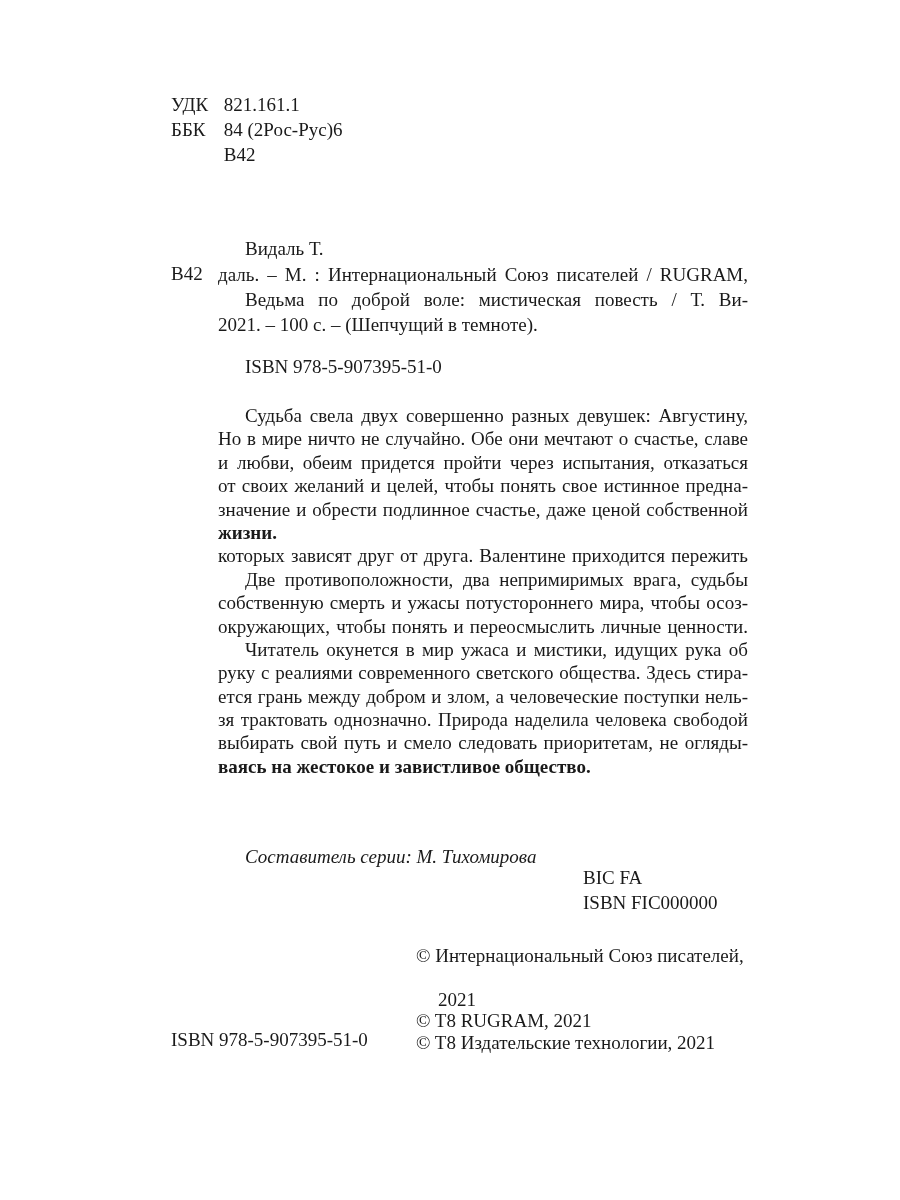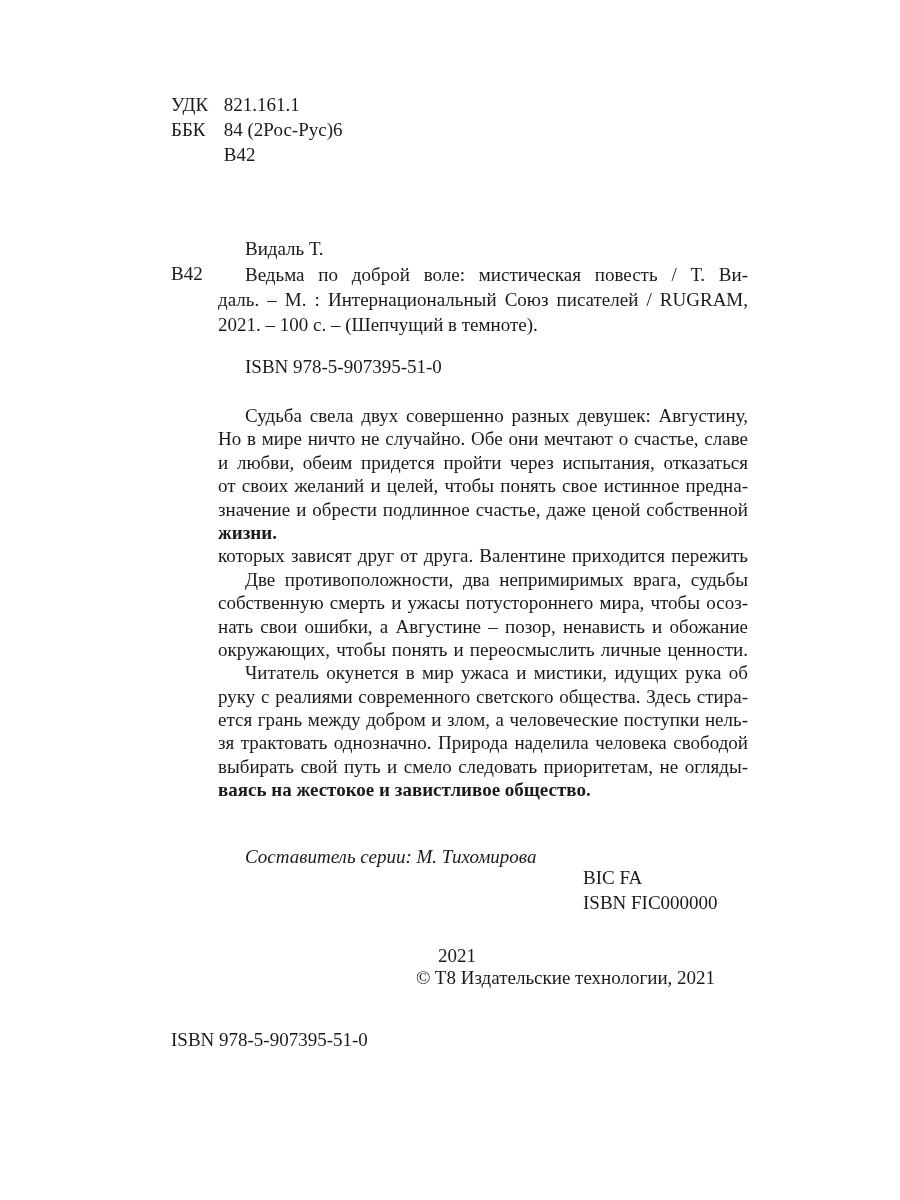--- a/index.html
+++ b/index.html
@@ -46,21 +46,21 @@
       text-align-last: justify;
       white-space: nowrap;
     }
     #annotation .ln.indent { padding-left: 27px; }
     #annotation .ln.last { text-align-last: left; font-weight: bold; }
 
     #compiler { left: 245px; top: 845px; font-style: italic; }
     #bic { left: 583px; top: 865px; line-height: 25px; }
 
     #copyrights { left: 416px; top: 945px; line-height: 21.5px; }
-    #copyrights .c-cont { padding-left: 22px; }
+    #copyrights .c-cont { padding-left: 22px; margin-top: 22px; }
 
     #isbn-bottom { left: 171px; top: 1028px; }
   </style>
 </head>
 <body>
 
 <div id="classification" class="abs">
   <div class="line">
     <span class="lbl">УДК</span>
     <span>821.161.1</span>
@@ -72,54 +72,55 @@
   <div class="line">
     <span class="lbl"></span>
     <span>В42</span>
   </div>
 </div>
 
 <div id="author" class="abs row">Видаль Т.</div>
 <div id="code-left" class="abs row">В42</div>
 
 <div id="bib" class="abs">
+  <span class="ln">даль. – М. : Интернациональный Союз писателей / RUGRAM,</span>
   <span class="ln" style="padding-left:27px">Ведьма по доброй воле: мистическая повесть / Т. Ви-</span>
-  <span class="ln">даль. – М. : Интернациональный Союз писателей / RUGRAM,</span>
   <span class="ln last">2021. – 100 с.  – (Шепчущий в темноте).</span>
 </div>
 
 <div id="isbn-top" class="abs row">ISBN 978-5-907395-51-0</div>
 
 <div id="annotation" class="abs">
   <span class="ln indent">Судьба свела двух совершенно разных девушек: Августину,</span>
   <span class="ln">Но в мире ничто не случайно. Обе они мечтают о счастье, славе</span>
   <span class="ln">и любви, обеим придется пройти через испытания, отказаться</span>
   <span class="ln">от своих желаний и целей, чтобы понять свое истинное предна-</span>
   <span class="ln">значение и обрести подлинное счастье, даже ценой собственной</span>
   <span class="ln last">жизни.</span>
 
   <span class="ln">которых зависят друг от друга. Валентине приходится пережить</span>
   <span class="ln indent">Две противоположности, два непримиримых врага, судьбы</span>
   <span class="ln">собственную смерть и ужасы потустороннего мира, чтобы осоз-</span>
-  <span class="ln">нать свои ошибки, а Августине – позор, ненависть и обожание</span>
   <span class="ln">окружающих, чтобы понять и переосмыслить личные ценности.</span>
 
   <span class="ln indent">Читатель окунется в мир ужаса и мистики, идущих рука об</span>
   <span class="ln">руку с реалиями современного светского общества. Здесь стира-</span>
   <span class="ln">ется грань между добром и злом, а человеческие поступки нель-</span>
   <span class="ln">зя трактовать однозначно. Природа наделила человека свободой</span>
   <span class="ln">выбирать свой путь и смело следовать приоритетам, не огляды-</span>
   <span class="ln last">ваясь на жестокое и завистливое общество.</span>
 </div>
 
 <div id="compiler" class="abs row">Составитель серии: М. Тихомирова</div>
 
 <div id="bic" class="abs">
   <div class="row">BIC FA</div>
   <div class="row">ISBN FIC000000</div>
 </div>
 
 <div id="copyrights" class="abs">
+  <div class="row">© Интернациональный Союз писателей,</div>
   <div class="row c-cont">2021</div>
+  <div class="row">© T8 RUGRAM, 2021</div>
   <div class="row">© T8 Издательские технологии, 2021</div>
 </div>
 
 <div id="isbn-bottom" class="abs row">ISBN 978-5-907395-51-0</div>
 
 </body></html>

